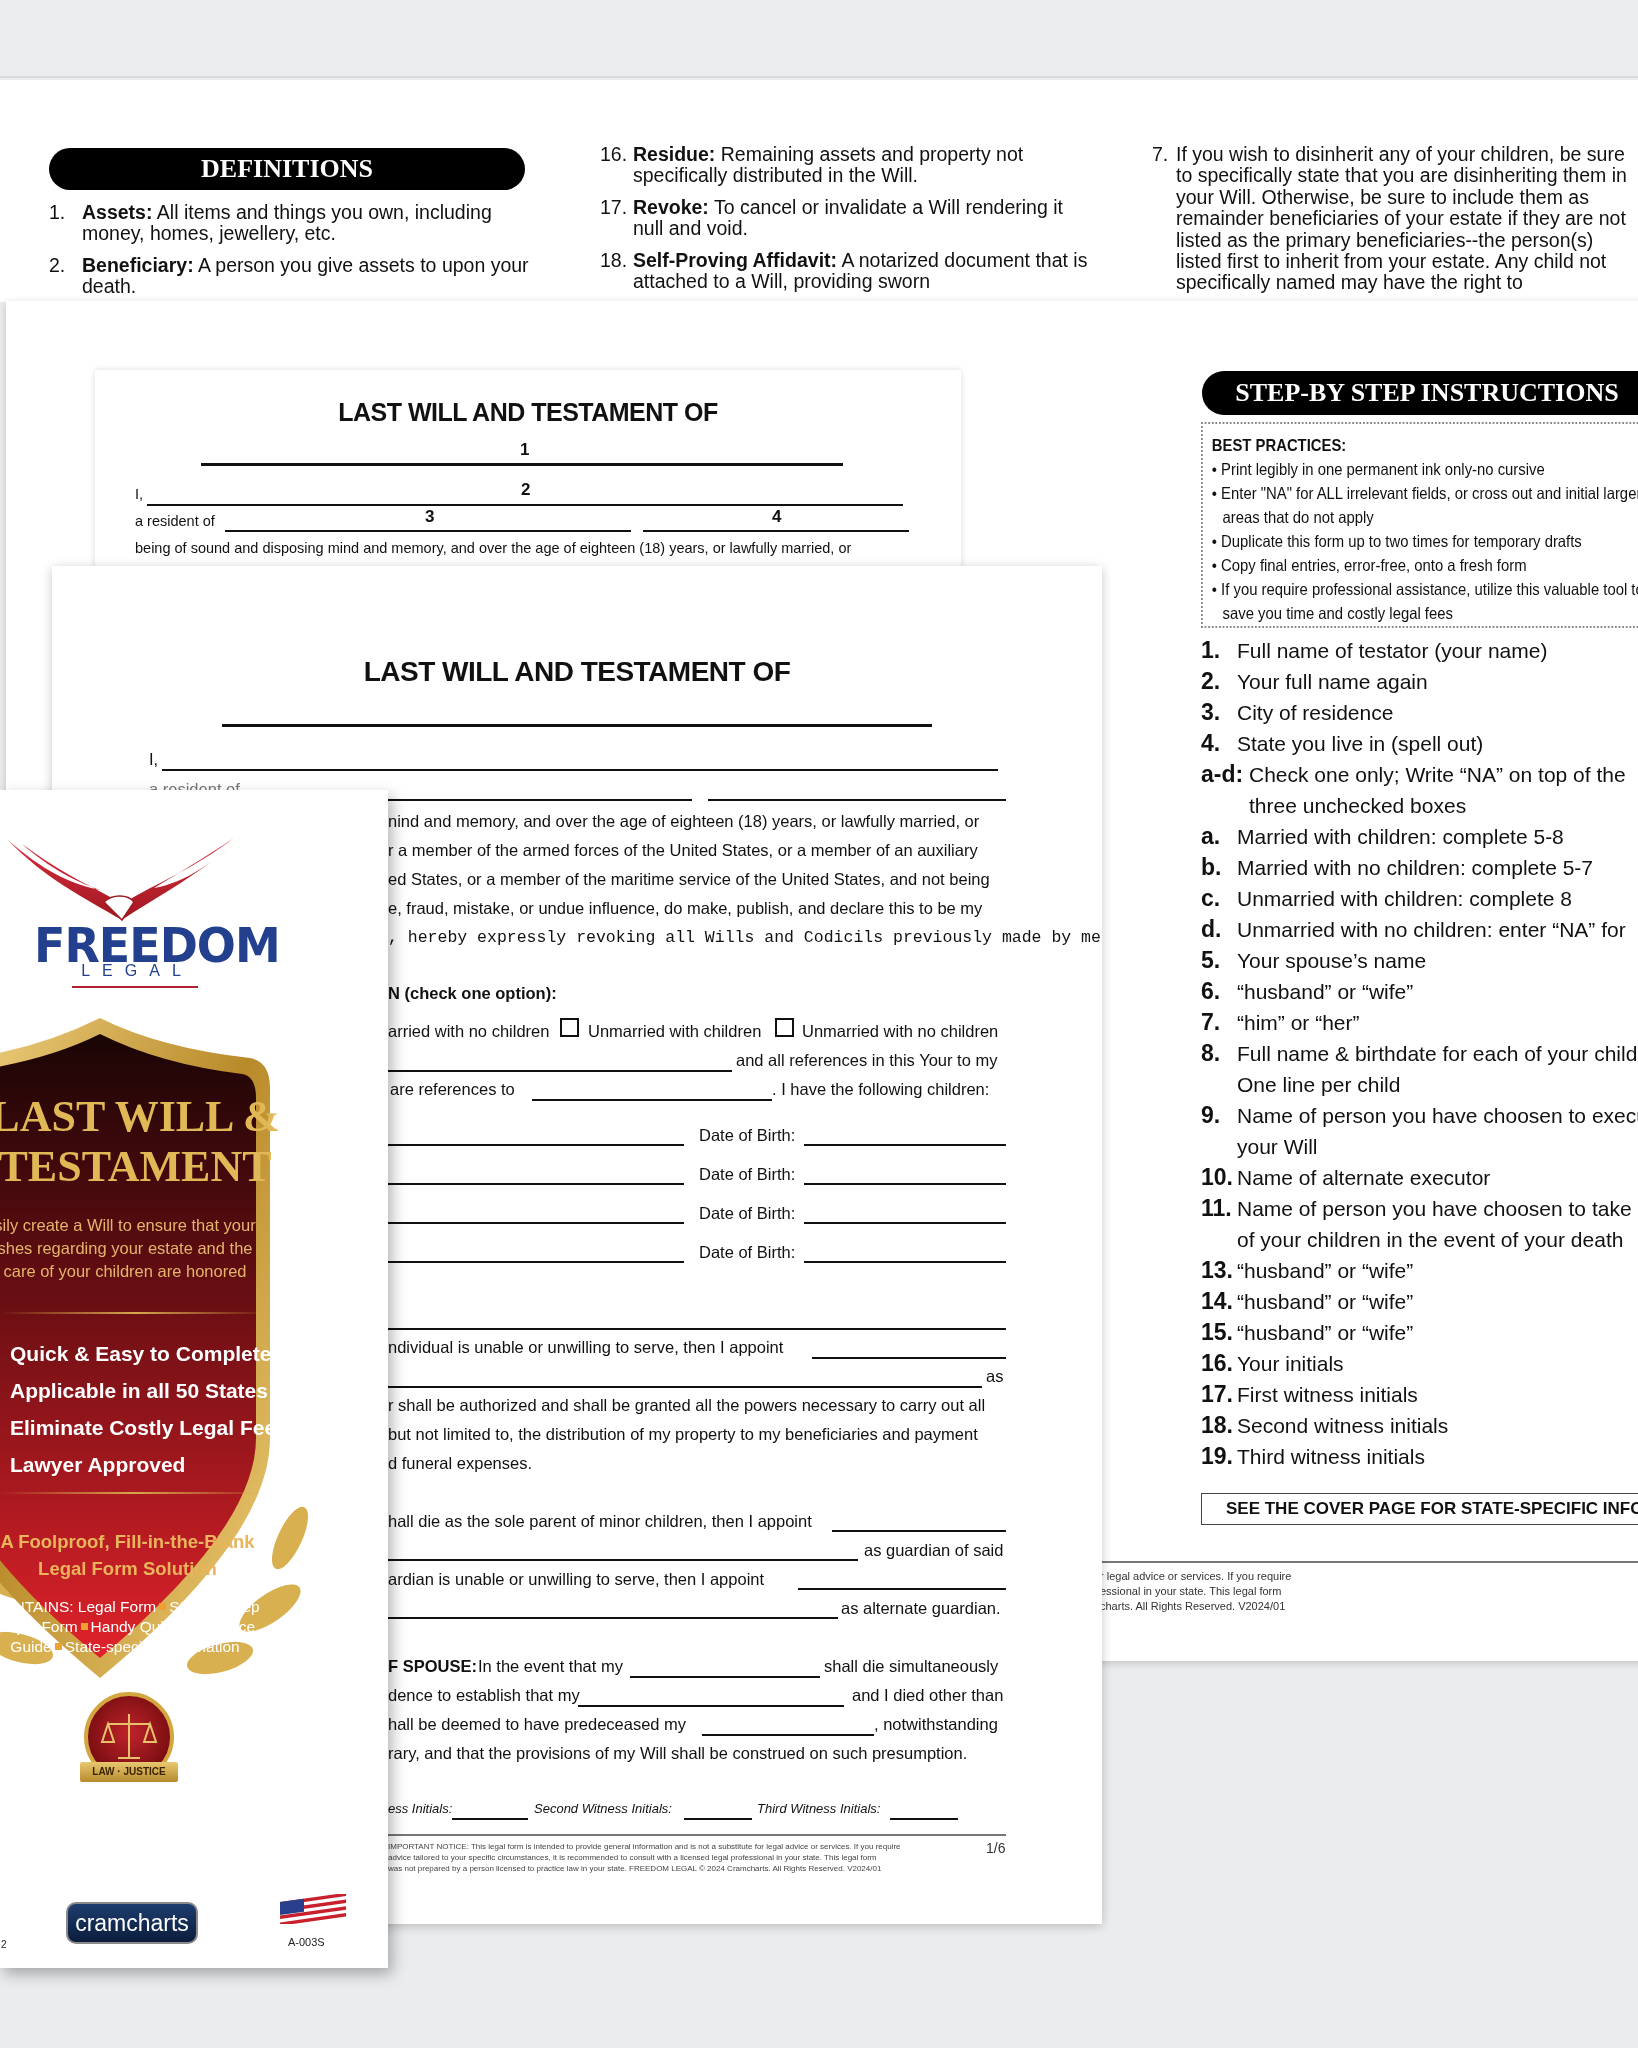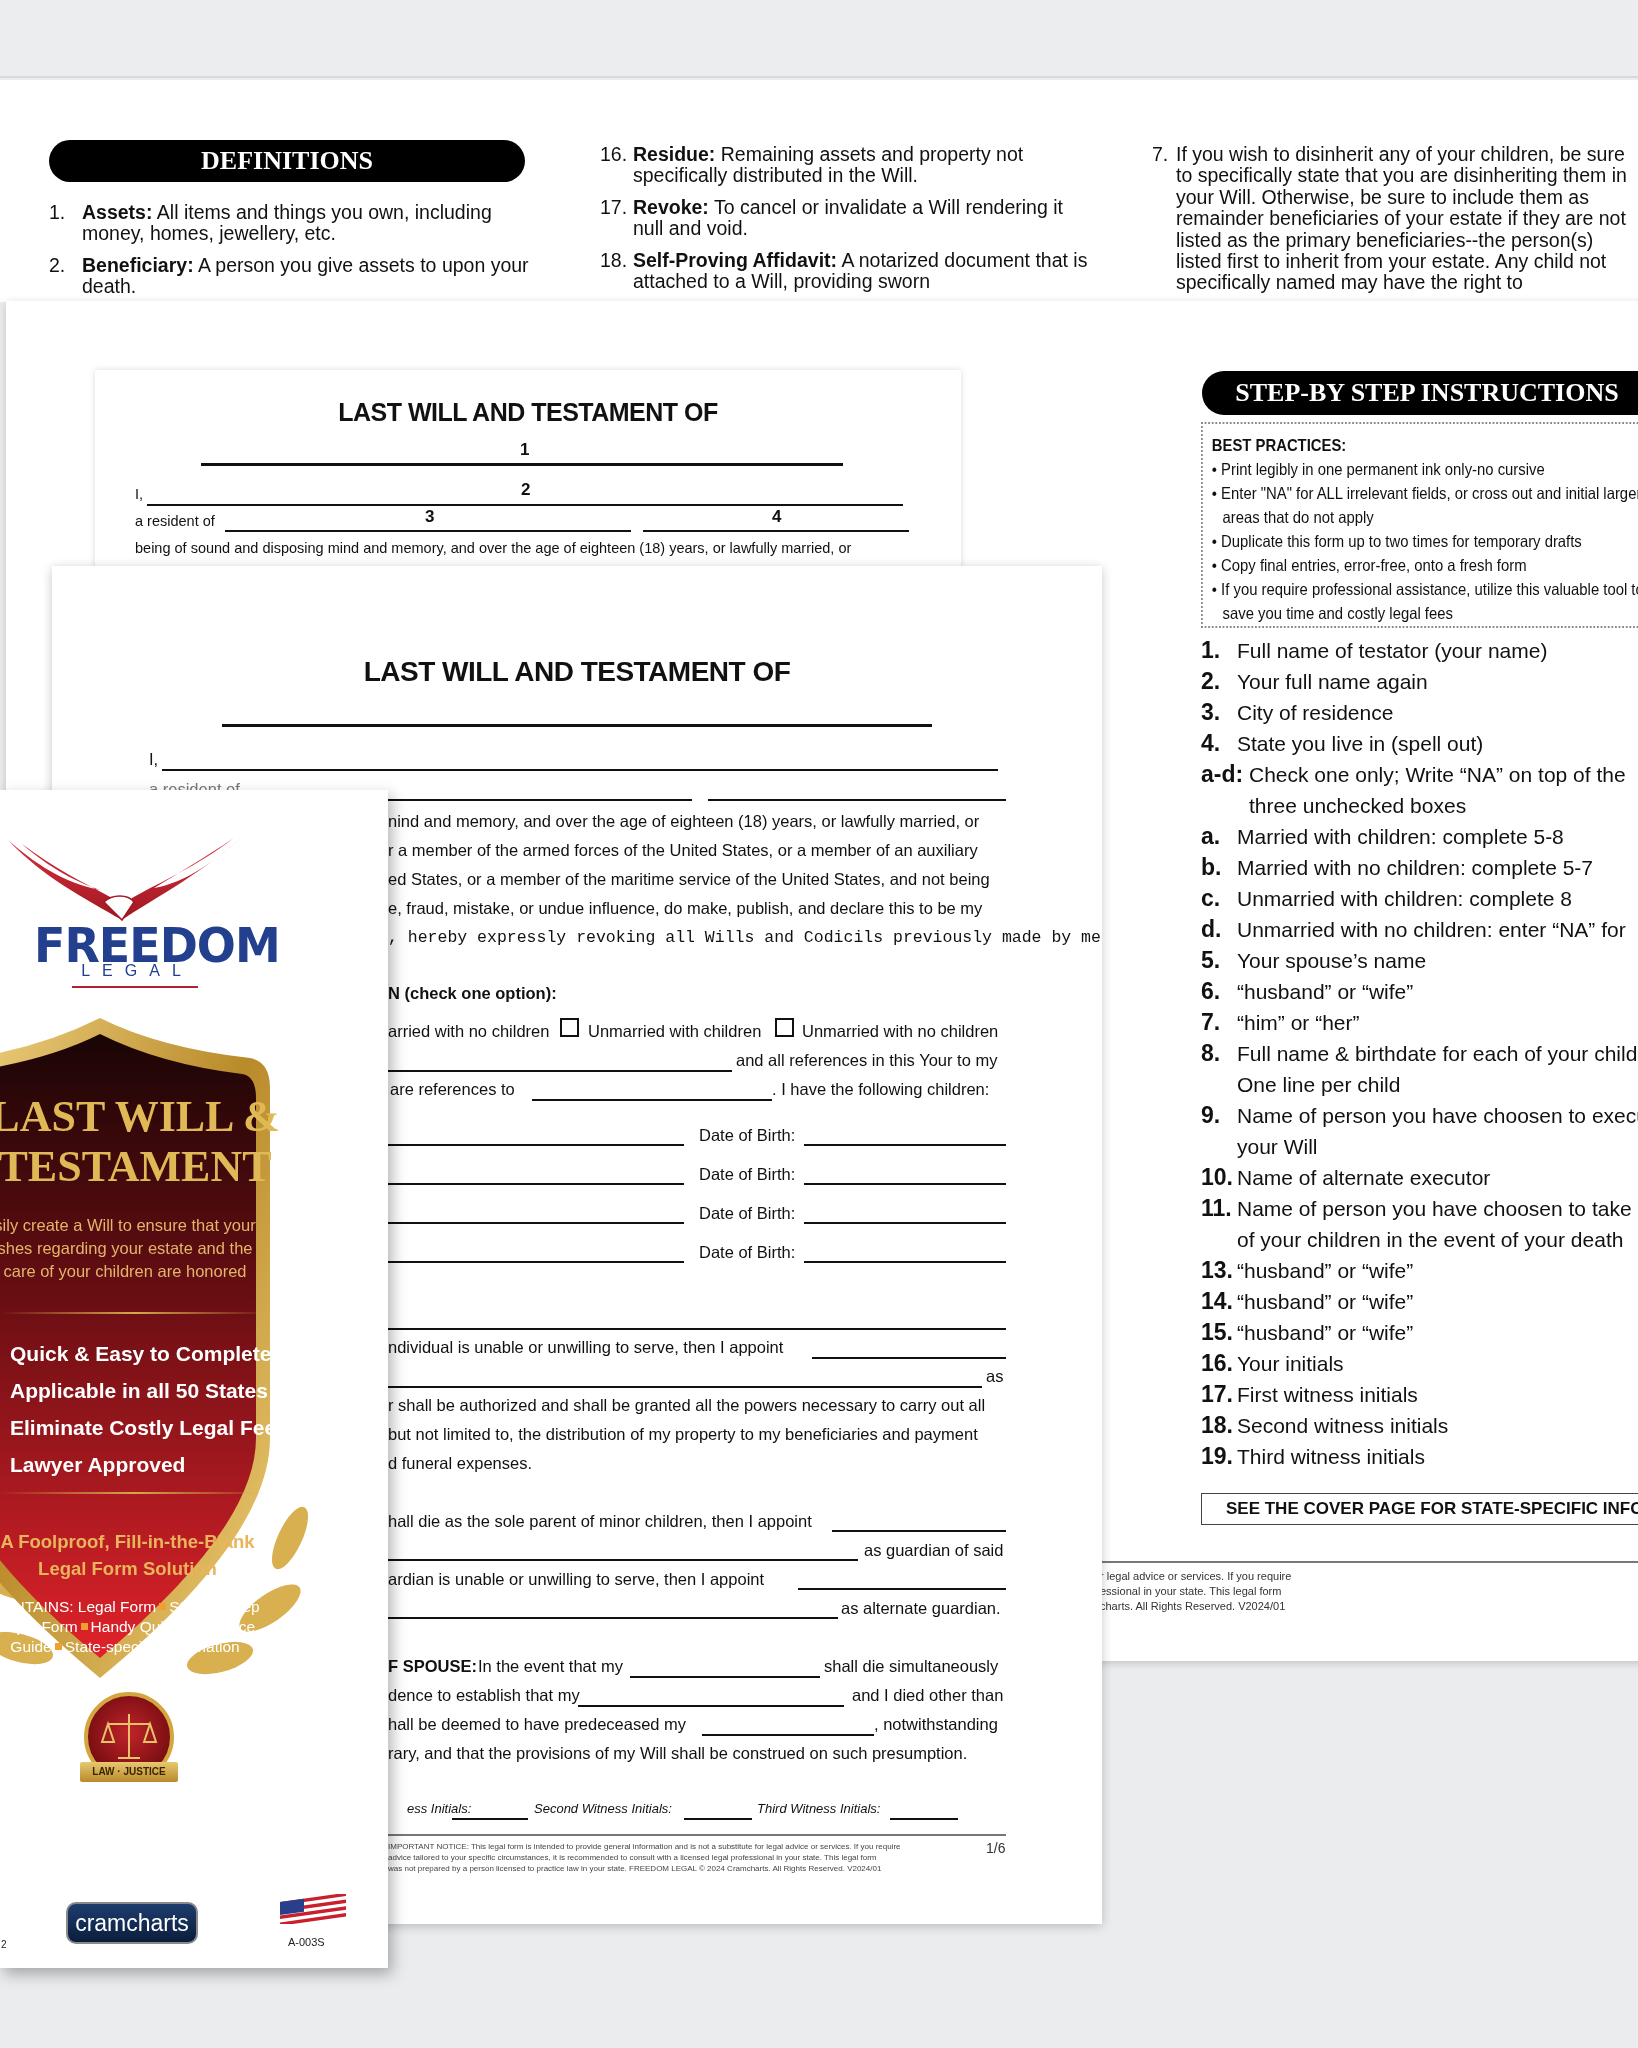--- a/index.html
+++ b/index.html
@@ -4,21 +4,21 @@
 <style>
   * { box-sizing: border-box; margin: 0; padding: 0; }
   html, body { width: 1638px; height: 2048px; overflow: hidden; }
   body { background: #ebecee; font-family: "Liberation Sans", sans-serif; color: #111; position: relative; }
 
   .topband { position: absolute; left: 0; top: 0; width: 1638px; height: 78px; background: #ecedef; border-bottom: 2px solid #d8d9dc; }
 
   
   .sheet-back { position: absolute; left: 0; top: 80px; width: 1638px; height: 222px; background: #fff; overflow: hidden; }
   .pill { background: #000; color: #fff; border-radius: 22px; font-family: "Liberation Serif", serif; font-weight: bold; text-align: center; }
-  .def-pill { position: absolute; left: 49px; top: 60px; width: 476px; height: 42px; font-size: 26px; line-height: 42px; }
+  .def-pill { position: absolute; left: 49px; top: 68px; width: 476px; height: 42px; font-size: 26px; line-height: 42px; }
   .deflist { position: absolute; font-size: 19.5px; line-height: 21px; }
   .deflist .it { display: flex; margin-bottom: 11px; }
   .deflist .num { width: 33px; flex: none; }
   .deflist b { font-weight: bold; }
   .col1 { left: 49px; top: 122px; width: 480px; }
   .col2 { left: 600px; top: 64px; width: 490px; }
   .col2 .num { width: 33px; }
   .col3 { left: 1152px; top: 64px; width: 486px; font-size: 19.5px; line-height: 21.4px; }
   .col3 .num { width: 24px; }
 
@@ -309,21 +309,21 @@
   <div class="line" style="left:578px;top:1110px;width:190px;"></div>
   <div class="ftext" style="left:772px;top:1091px;">shall die simultaneously</div>
   <div class="ftext" style="left:336px;top:1120px;">dence to establish that my</div>
   <div class="line" style="left:526px;top:1139px;width:266px;"></div>
   <div class="ftext" style="left:800px;top:1120px;">and I died other than</div>
   <div class="ftext" style="left:336px;top:1149px;">hall be deemed to have predeceased my</div>
   <div class="line" style="left:650px;top:1168px;width:172px;"></div>
   <div class="ftext" style="left:822px;top:1149px;">, notwithstanding</div>
   <div class="ftext" style="left:336px;top:1178px;">rary, and that the provisions of my Will shall be construed on such presumption.</div>
 
-  <div class="ftext" style="left:336px;top:1235px;font-style:italic;font-size:13px;padding-left:19px;">ess Initials:</div>
+  <div class="ftext" style="left:336px;top:1235px;font-style:italic;font-size:13px;">ess Initials:</div>
   <div class="line" style="left:400px;top:1252px;width:76px;"></div>
   <div class="ftext" style="left:482px;top:1235px;font-style:italic;font-size:13px;">Second Witness Initials:</div>
   <div class="line" style="left:632px;top:1252px;width:68px;"></div>
   <div class="ftext" style="left:705px;top:1235px;font-style:italic;font-size:13px;">Third Witness Initials:</div>
   <div class="line" style="left:838px;top:1252px;width:68px;"></div>
 
   <div class="line" style="left:336px;top:1268px;width:618px;background:#777;"></div>
   <div style="position:absolute;left:336px;top:1275px;font-size:8px;line-height:11px;color:#444;white-space:nowrap;">
     <div>IMPORTANT NOTICE: This legal form is intended to provide general information and is not a substitute for legal advice or services. If you require</div>
     <div>advice tailored to your specific circumstances, it is recommended to consult with a licensed legal professional in your state. This legal form</div>

